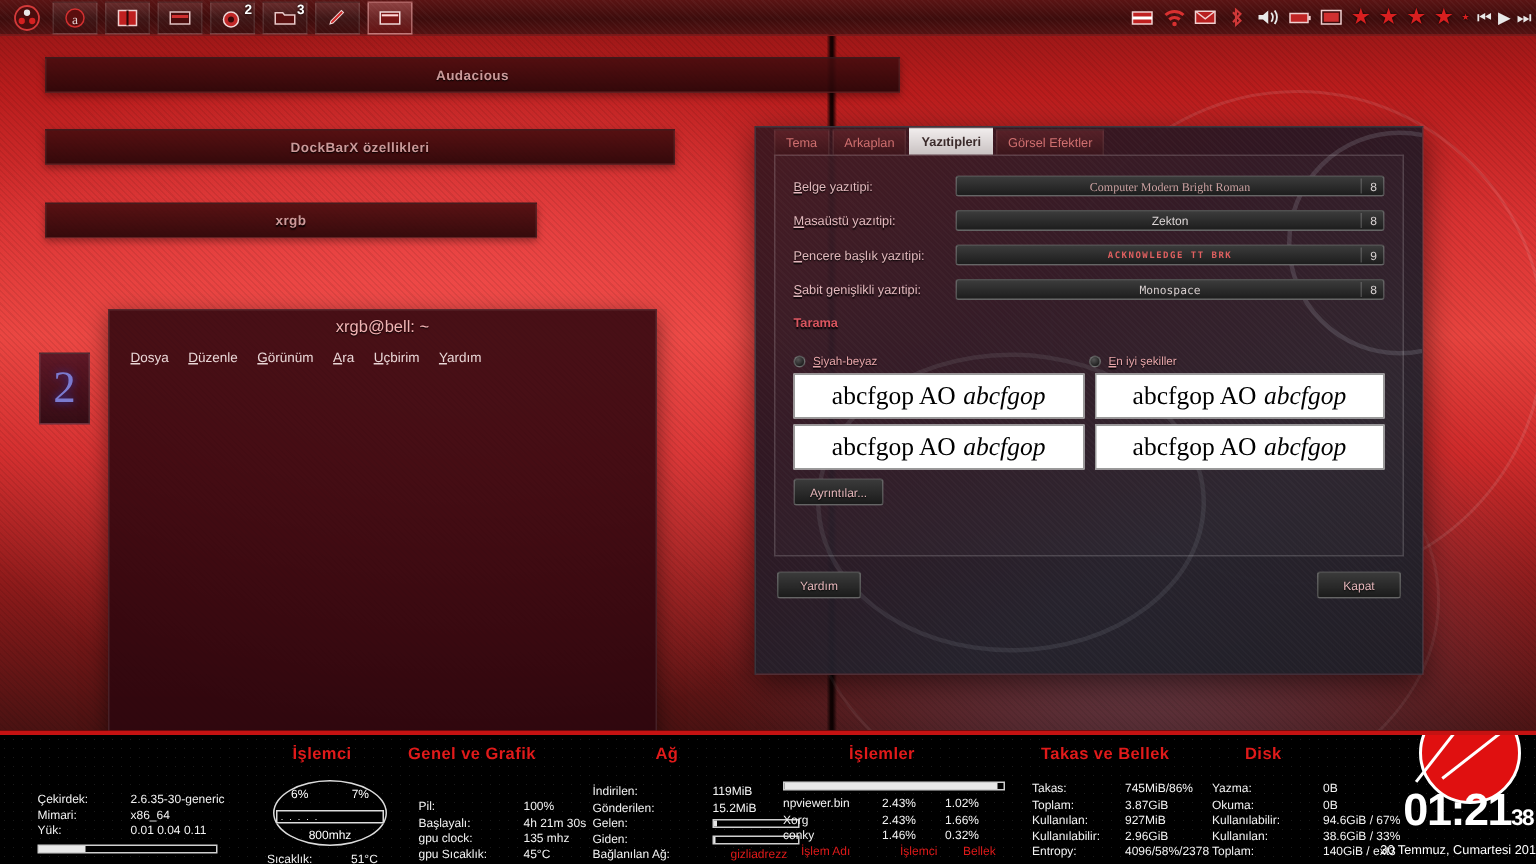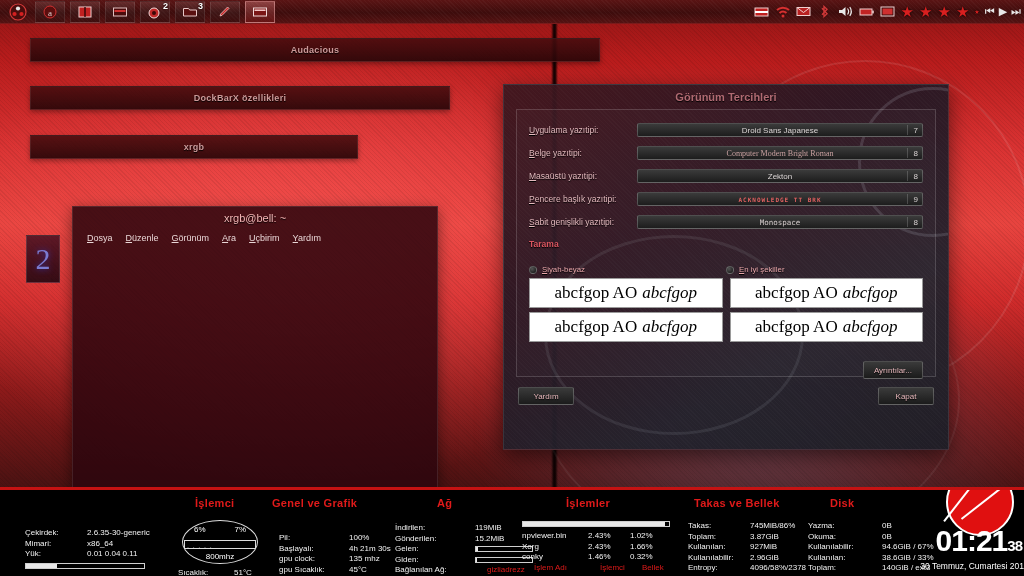--- a/index.html
+++ b/index.html
@@ -142,21 +142,21 @@
   .prow{ display:flex; gap:7px; margin:4px 0 2px;}
   .preview{ width:50%; height:30px; background:#ffffff; border:1px solid #9a9a9a;
     display:flex; align-items:center; justify-content:center;
     font-family:"Liberation Serif", serif; font-size:17px; color:#000; white-space:nowrap;}
   .preview i{ font-style:italic; margin-left:5px;}
   .dbtn{ height:18px; min-width:56px; padding:0 10px;
     background:linear-gradient(180deg,#3a3a3a,#1b1b1b);
     border:1px solid rgba(255,255,255,.22); border-radius:2px;
     display:flex;align-items:center;justify-content:center;
     font-size:8px; color:#e5b6ba; text-shadow:0 1px 1px #000;}
-  .detrow{ display:flex; justify-content:flex-end; margin-top:19px; }
+  .detrow{ display:flex; justify-content:flex-start; margin-top:6px; }
   .footer{ position:relative; display:flex; justify-content:space-between;
     padding:10px 14px 0; z-index:3;}
 
   
   #conky{
     position:absolute; left:0; top:487px; width:1024px; height:89px; z-index:30;
     background:#000;
     border-top:3px solid #c51212;
     overflow:hidden;
     font-size:8px; color:#e9e9e9;
@@ -335,35 +335,30 @@
     <span><u>A</u>ra</span>
     <span><u>U</u>çbirim</span>
     <span><u>Y</u>ardım</span>
   </div>
 </div>
 
 <div id="appdlg">
   <div class="dlg-deco" style="right:-60px;top:2px;width:150px;height:150px;"></div>
   <div class="dlg-deco" style="left:40px;top:150px;width:260px;height:200px;border-color:rgba(200,205,215,.10)"></div>
 
-  <div class="dlg-title">
-    <span>Görünüm Tercihleri</span>
-  </div>
-
+
+  <div class="tabs">
+    <div class="tab">Tema</div>
+    <div class="tab">Arkaplan</div>
+    <div class="tab active">Yazıtipleri</div>
+    <div class="tab">Görsel Efektler</div>
+  </div>
 
   <div class="panel">
 
-    <div class="frow">
-      <div class="flabel"><u>U</u>ygulama yazıtipi:</div>
-      <div class="fbtn">
-        <span class="nm">Droid Sans Japanese</span>
-        <span class="sep"></span>
-        <span class="sz">7</span>
-      </div>
-    </div>
 
     <div class="frow">
       <div class="flabel"><u>B</u>elge yazıtipi:</div>
       <div class="fbtn">
         <span class="nm serif">Computer Modern Bright Roman</span>
         <span class="sep"></span>
         <span class="sz">8</span>
       </div>
     </div>
 

